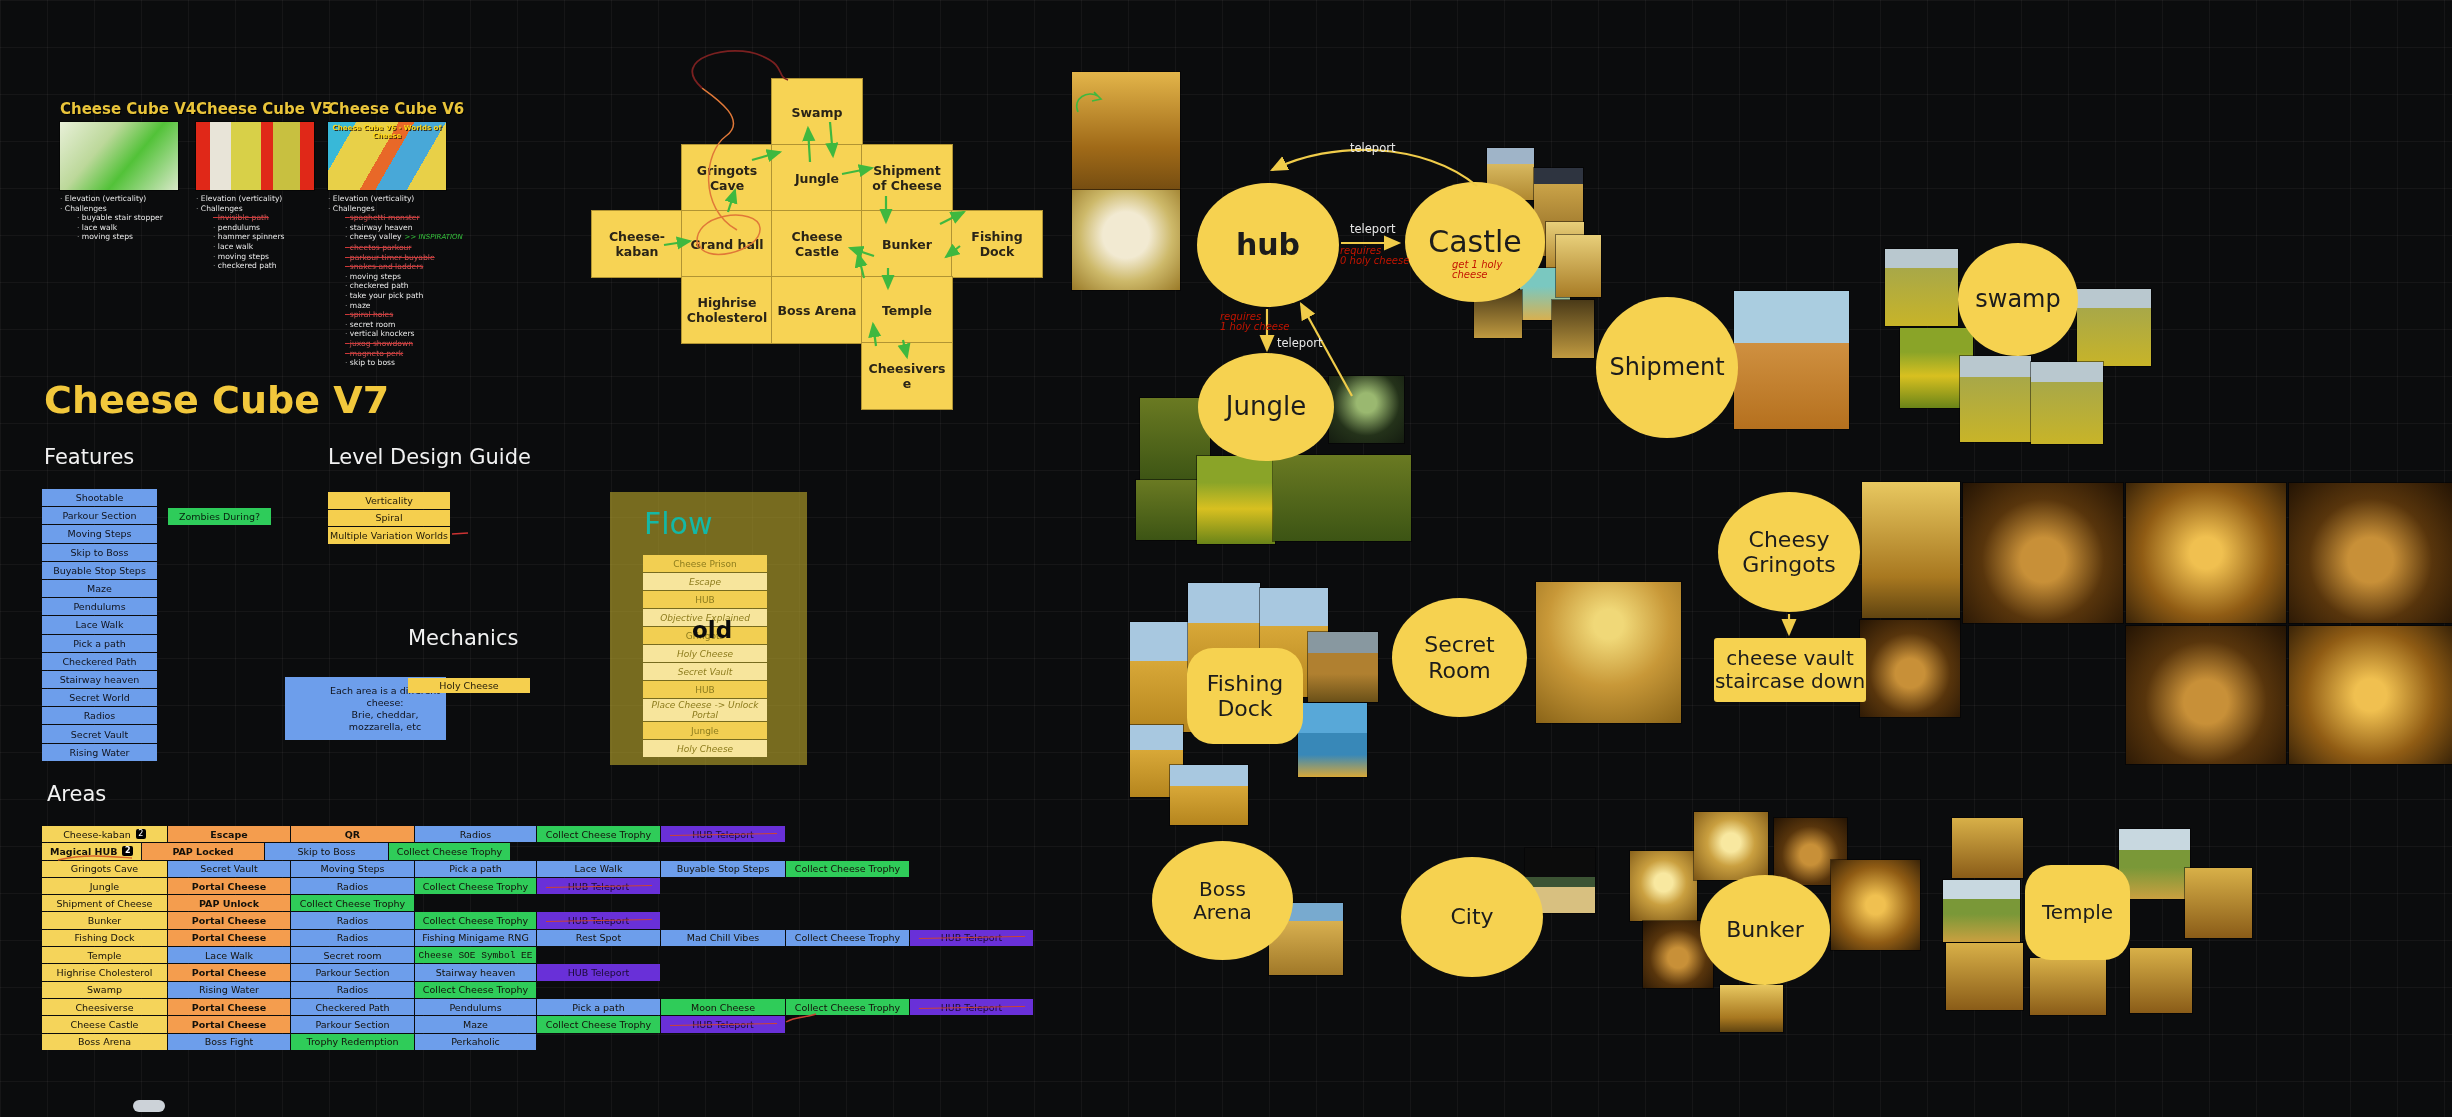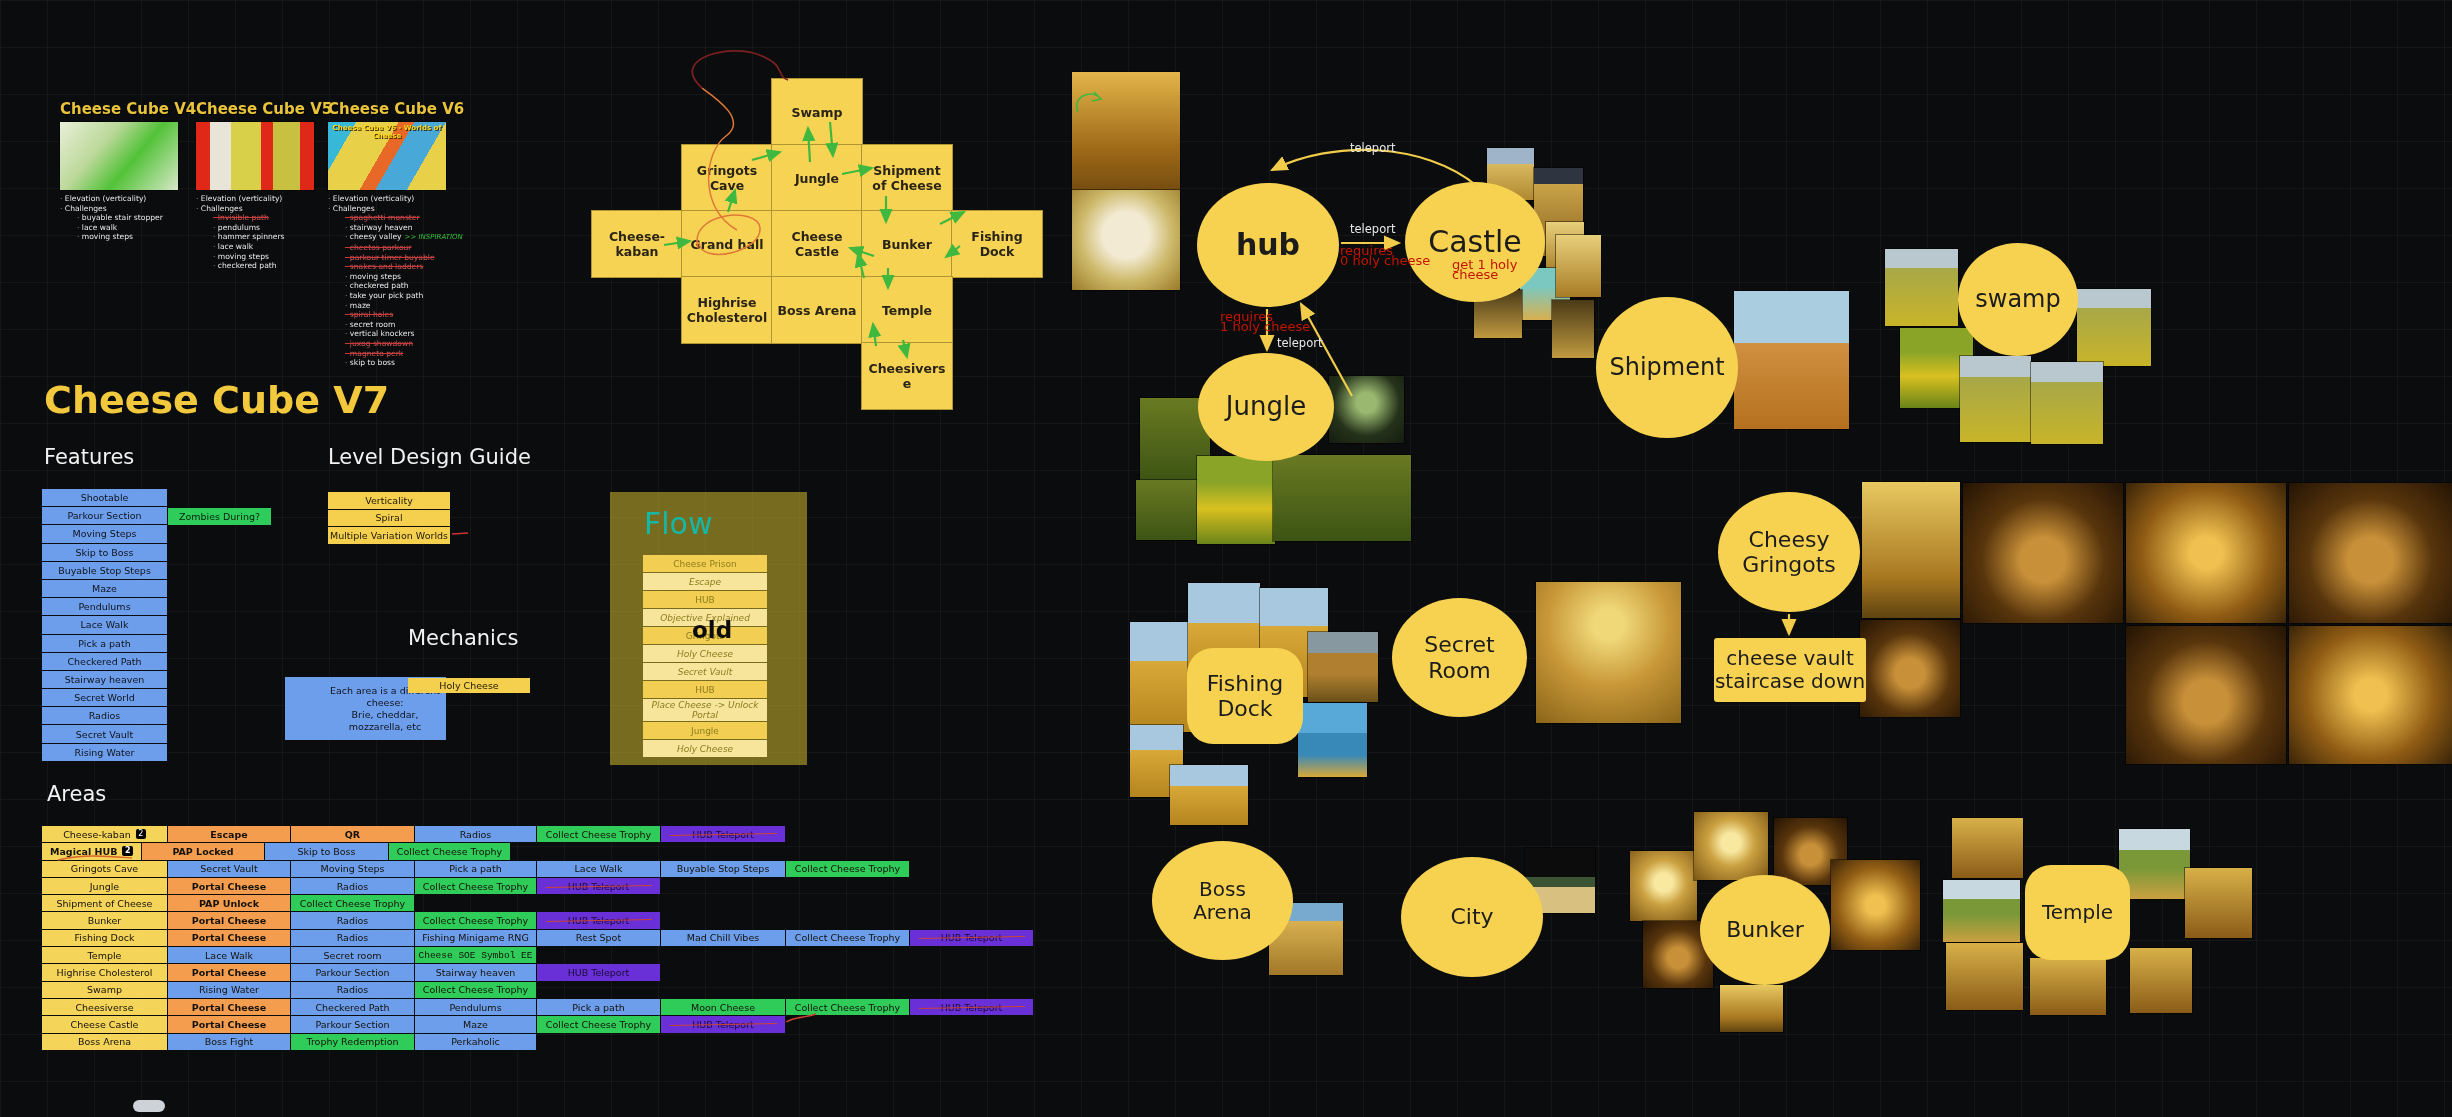--- a/index.html
+++ b/index.html
@@ -59,21 +59,21 @@
   .acell.st::after{content:"";position:absolute;left:7%;right:7%;top:47%;border-top:1.7px solid #cc4433;transform:rotate(-1.2deg);}
   .badge{background:#000;color:#fff;font-size:8px;line-height:10px;padding:0 2.5px;margin-left:5px;border-radius:2px;}
   
   .node{position:absolute;background:#f6d250;color:#1c1c1c;display:flex;align-items:center;justify-content:center;
     text-align:center;white-space:pre-line;z-index:3;line-height:1.15;}
   .node.ellipse{border-radius:50%;}
   .node.round{border-radius:26px;}
   .node.rect{border-radius:3px;}
   .img{position:absolute;z-index:2;box-shadow:0 0 0 1px rgba(0,0,0,.45);}
   .elabel{position:absolute;z-index:5;font-size:11.5px;color:#e8e8e8;}
-  .redtext{position:absolute;z-index:5;font-size:13px;line-height:10px;color:#c41400;white-space:pre-line;}
+  .redtext{position:absolute;z-index:5;font-size:10px;line-height:10px;color:#c41400;white-space:pre-line;font-style:italic;}
   svg.overlay{position:absolute;left:0;top:0;z-index:4;pointer-events:none;}
   .pill{position:absolute;left:133px;top:1100px;width:32px;height:12px;border-radius:7px;background:#ccd2d8;z-index:6;}
   
   .k-v4{background:linear-gradient(130deg,#e8f0d8,#bcd89a 35%,#52c238 60%,#d8e8c8);}
   .k-v5{background:linear-gradient(90deg,#e02818 0 12%,#e8e4d8 12% 30%,#d8d048 30% 55%,#e02818 55% 65%,#c8c040 65% 88%,#e02818 88%);}
   .k-v6{background:linear-gradient(120deg,#38b8d8 0 18%,#e8d048 18% 45%,#e86828 45% 55%,#48a8d8 55% 75%,#e8d048 75%);}
   .k-gold-hall{background:linear-gradient(180deg,#e3b54a,#a06a18 60%,#6e4810);}
   .k-geode{background:radial-gradient(circle at 50% 45%,#f2ead2 0 30%,#cdb96a 60%,#9a7a28);}
   .k-castle{background:linear-gradient(180deg,#9fb4c8 0 30%,#d8b960 30%,#b08830);}
   .k-spires{background:linear-gradient(180deg,#2e3440 0 18%,#caa348 18%,#8a6420);}
@@ -176,21 +176,21 @@
     <div class="fcell" style="left: 951px; top: 210px; width: 90px; height: 66px;">Fishing
 Dock</div>
     <div class="fcell" style="left: 681px; top: 276px; width: 90px; height: 66px;">Highrise
 Cholesterol</div>
     <div class="fcell" style="left: 771px; top: 276px; width: 90px; height: 66px;">Boss Arena</div>
     <div class="fcell" style="left: 861px; top: 276px; width: 90px; height: 66px;">Temple</div>
     <div class="fcell" style="left: 861px; top: 342px; width: 90px; height: 66px;">Cheesivers
 e</div>
   </div>
 
-<div id="features-list" class="listcol" style="left:42px;top:489px;width:125px;grid-template-rows:repeat(15,17.2px);">
+<div id="features-list" class="listcol" style="left:42px;top:489px;width:115px;grid-template-rows:repeat(15,17.2px);">
     <div class="bluecell">Shootable</div>
     <div class="bluecell">Parkour Section</div>
     <div class="bluecell">Moving Steps</div>
     <div class="bluecell">Skip to Boss</div>
     <div class="bluecell">Buyable Stop Steps</div>
     <div class="bluecell">Maze</div>
     <div class="bluecell">Pendulums</div>
     <div class="bluecell">Lace Walk</div>
     <div class="bluecell">Pick a path</div>
     <div class="bluecell">Checkered Path</div>

